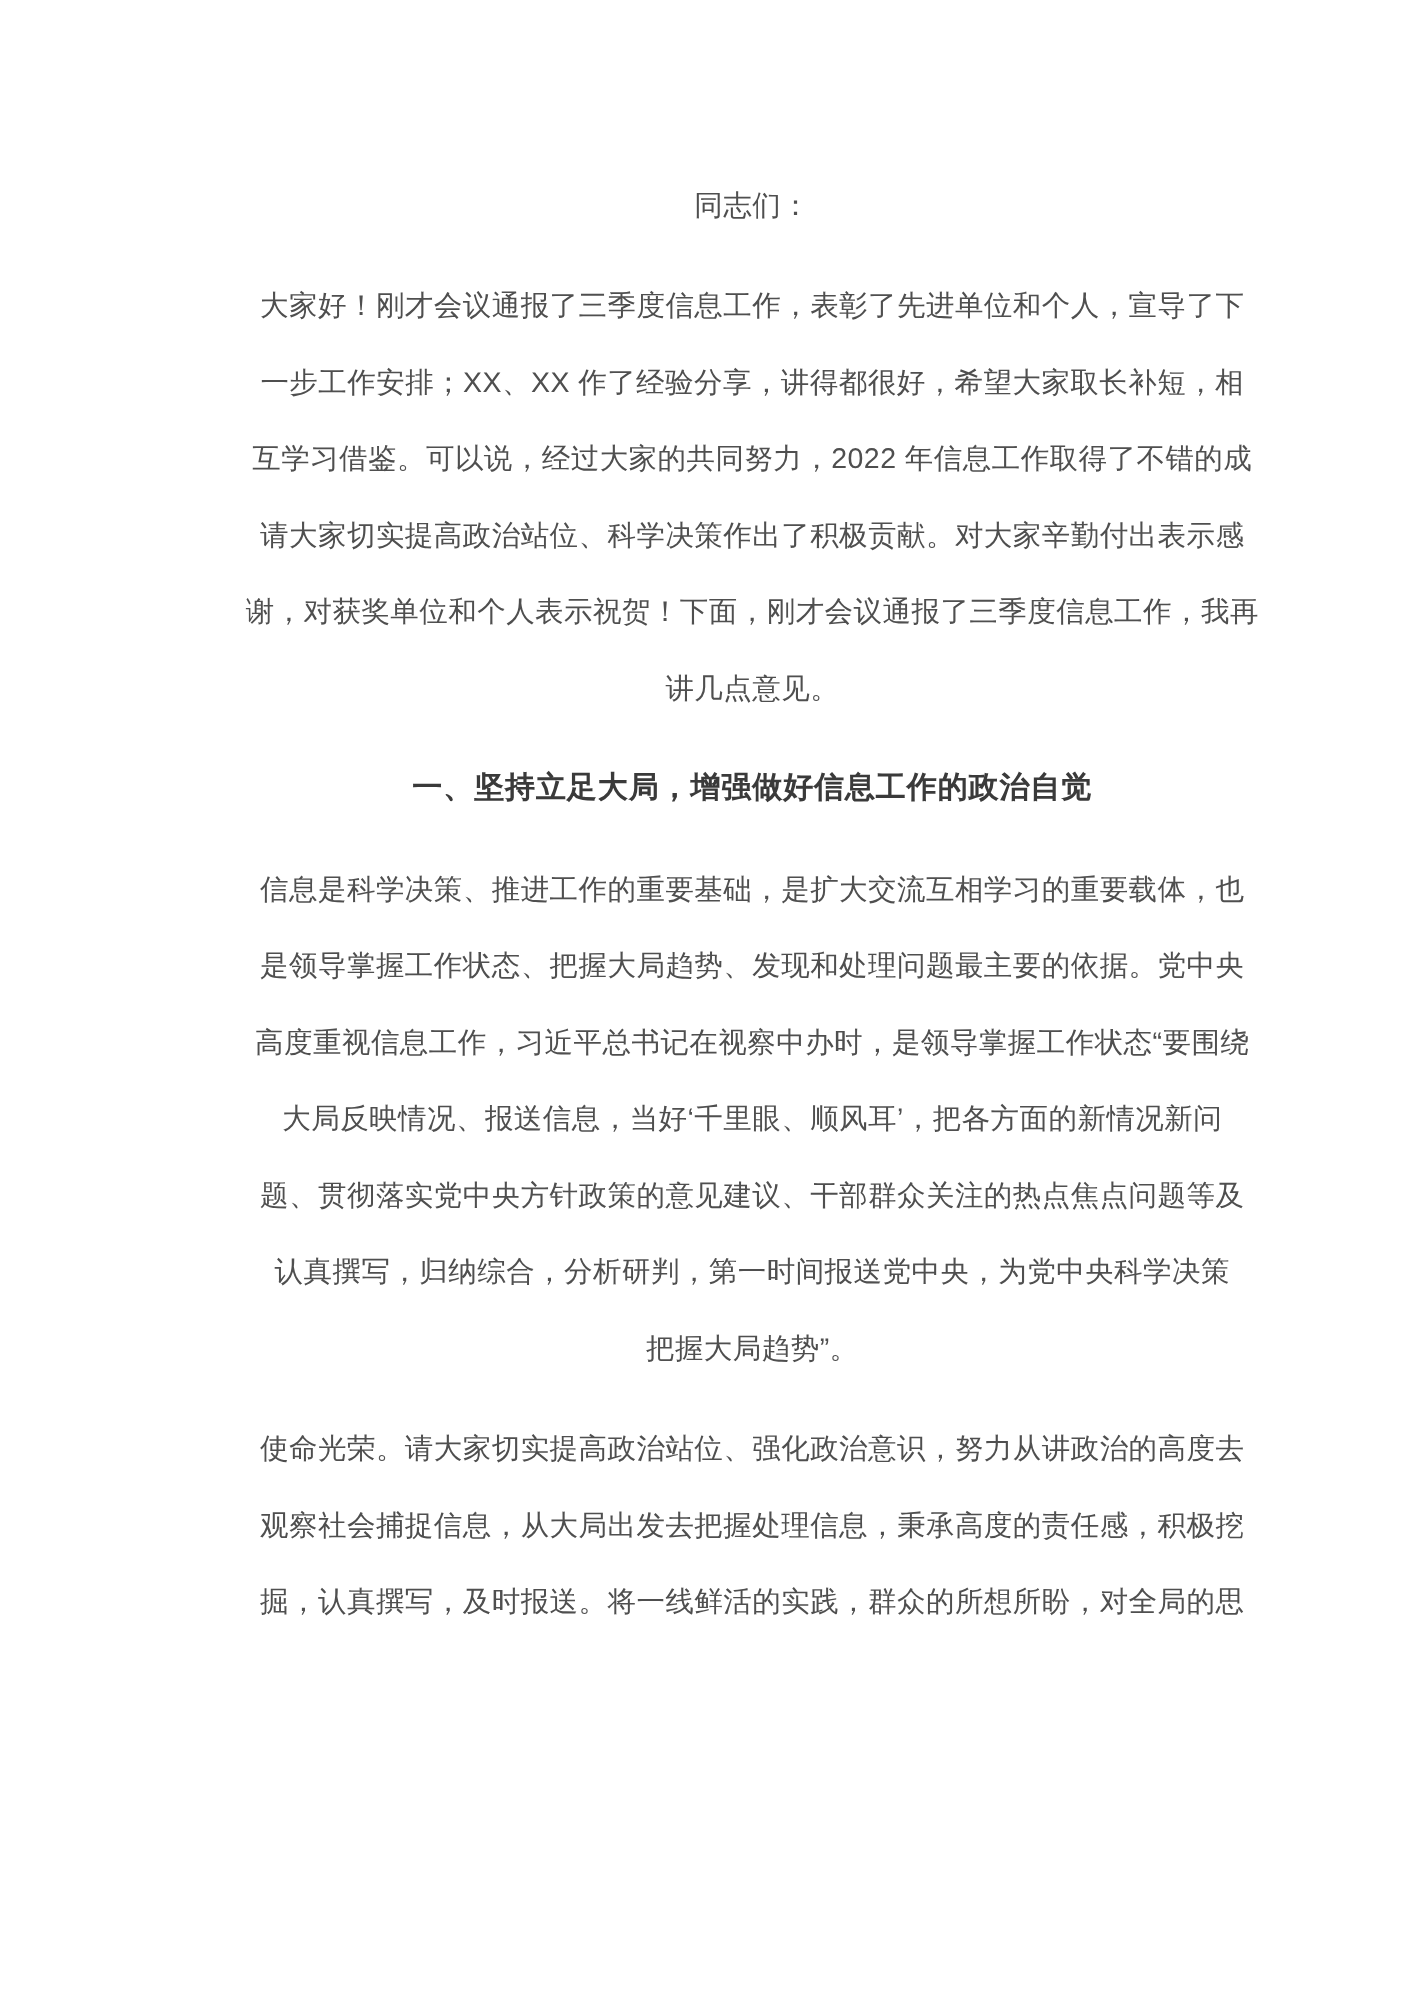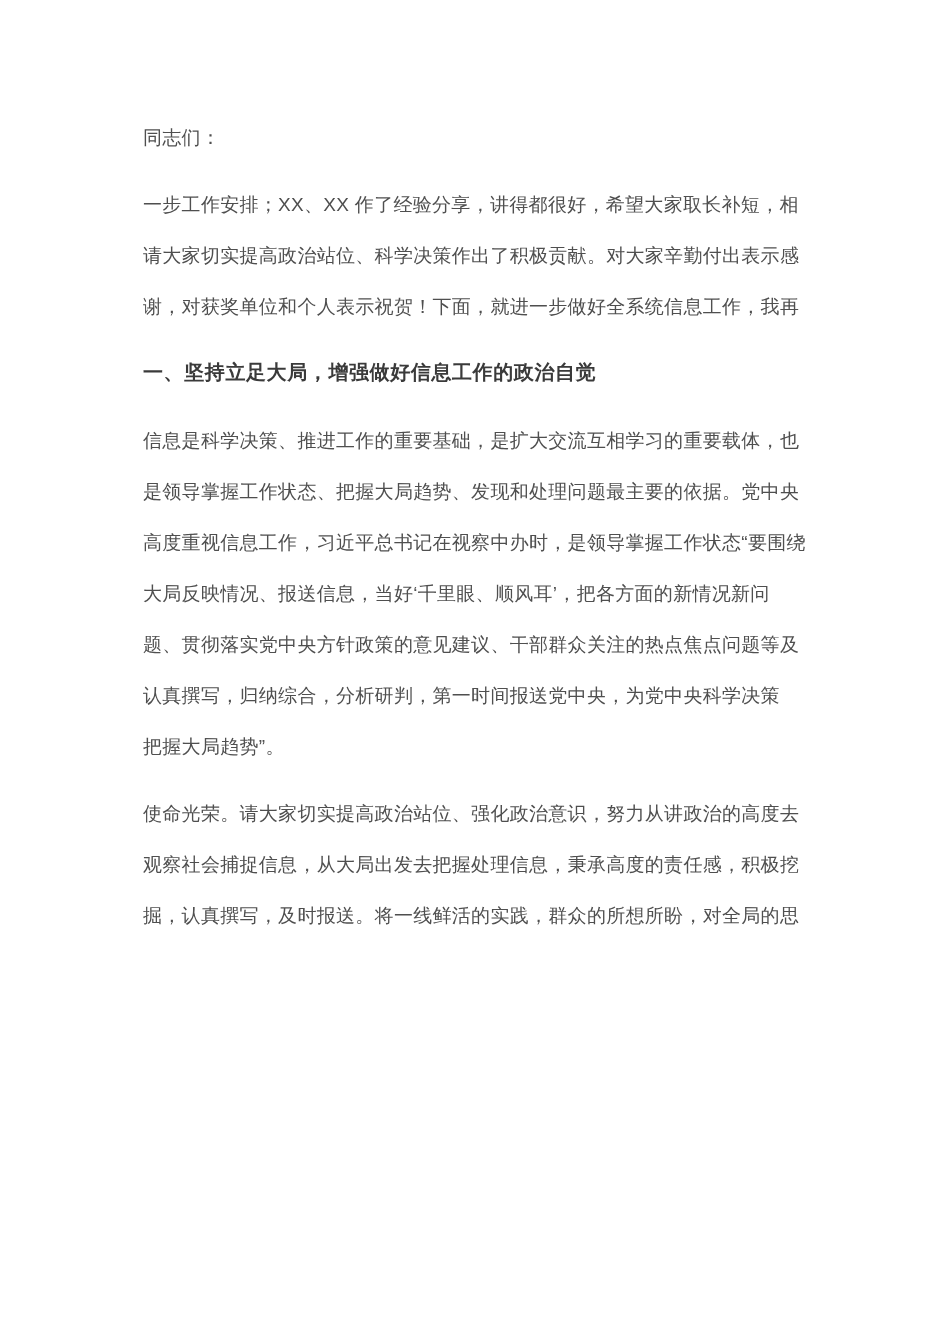--- a/index.html
+++ b/index.html
@@ -23,42 +23,45 @@
   }
   .block {
     margin: 0 0 16px 0;
   }
   .line {
     font-size: 19px;
     line-height: 51px;
     color: #4f4f4f;
     white-space: nowrap;
     letter-spacing: 0.3px;
-    text-align: left;
+    text-align: center;
   }
   .block.heading .line {
     font-size: 20px;
     font-weight: 700;
     color: #3a3a3a;
     letter-spacing: 0.6px;
     font-family: Liberation Mono, monospace;
   }
 </style>
 </head>
 <body>
 
 <main class="page">
   <div id="document-content">
       <div class="block paragraph">
         <div class="line">同志们：</div>
       </div>
       <div class="block paragraph">
+        <div class="line">大家好！刚才会议通报了三季度信息工作，表彰了先进单位和个人，宣导了下</div>
         <div class="line">一步工作安排；XX、XX 作了经验分享，讲得都很好，希望大家取长补短，相</div>
+        <div class="line">互学习借鉴。可以说，经过大家的共同努力，2022 年信息工作取得了不错的成</div>
         <div class="line">请大家切实提高政治站位、科学决策作出了积极贡献。对大家辛勤付出表示感</div>
-        <div class="line">谢，对获奖单位和个人表示祝贺！下面，就进一步做好全系统信息工作，我再</div>
+        <div class="line">谢，对获奖单位和个人表示祝贺！下面，刚才会议通报了三季度信息工作，我再</div>
+        <div class="line">讲几点意见。</div>
       </div>
       <div class="block heading">
         <div class="line">一、坚持立足大局，增强做好信息工作的政治自觉</div>
       </div>
       <div class="block paragraph">
         <div class="line">信息是科学决策、推进工作的重要基础，是扩大交流互相学习的重要载体，也</div>
         <div class="line">是领导掌握工作状态、把握大局趋势、发现和处理问题最主要的依据。党中央</div>
         <div class="line">高度重视信息工作，习近平总书记在视察中办时，是领导掌握工作状态“要围绕</div>
         <div class="line">大局反映情况、报送信息，当好‘千里眼、顺风耳’，把各方面的新情况新问</div>
         <div class="line">题、贯彻落实党中央方针政策的意见建议、干部群众关注的热点焦点问题等及</div>

